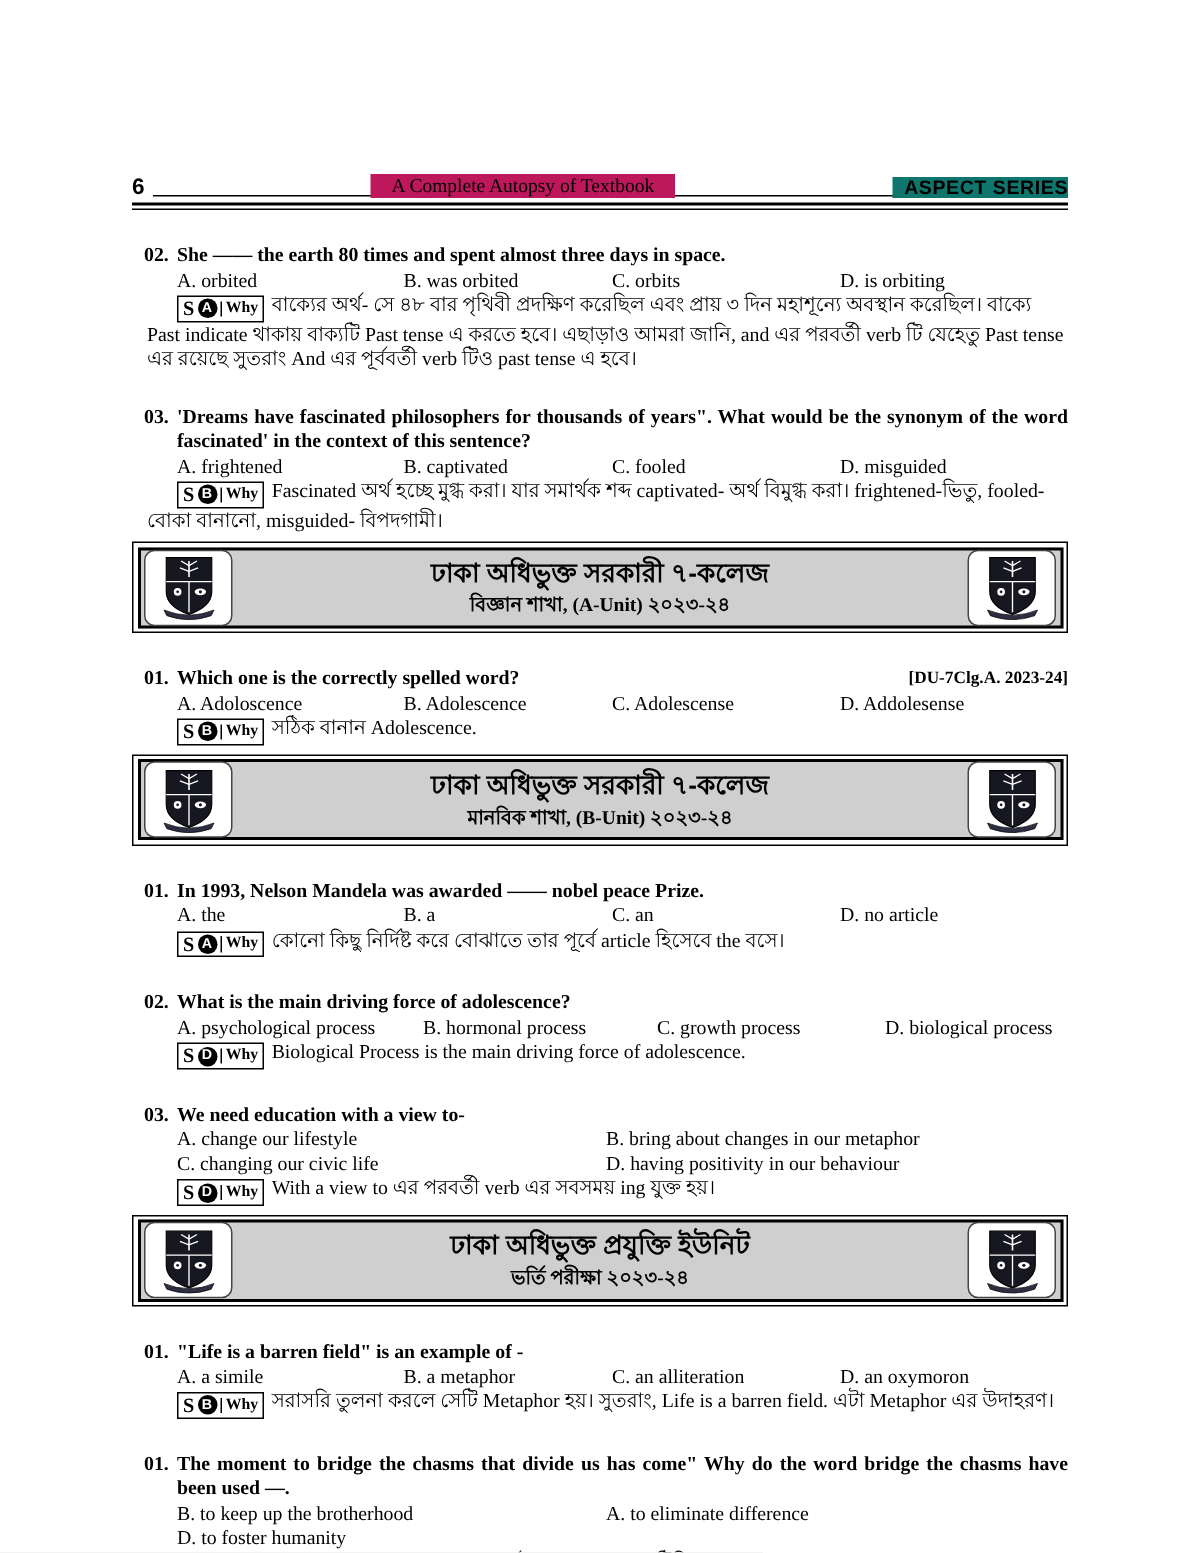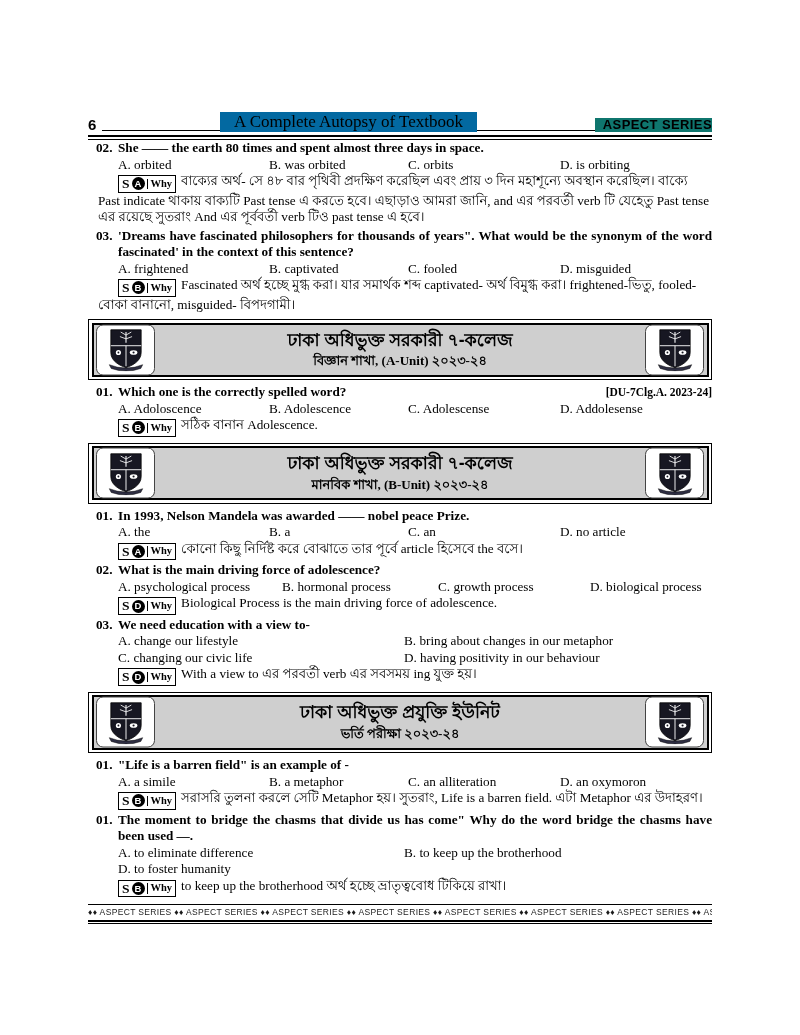--- a/index.html
+++ b/index.html
@@ -7,26 +7,26 @@
     width:800px; height:1035px; margin:0 auto; background:#ffffff;
     box-sizing:border-box; padding:112px 88px 0 88px; position:relative;
     overflow:hidden; color:#000;
     font-family:"Liberation Serif", serif; font-size:13.2px; line-height:16.5px;
   }
   
   .header { position:relative; display:flex; align-items:flex-end; height:20px; }
   .header::after { content:""; position:absolute; left:0; right:0; bottom:1px; border-bottom:1.5px solid #000; }
   .pnum { font-family:"Liberation Sans",sans-serif; font-weight:bold; font-size:15px; line-height:1; position:relative; z-index:2; background:#fff; padding-right:6px; }
   .hspacer { flex:1; }
-  .htitle { position:relative; z-index:2; background:#0369a1; padding:0 14px; font-size:17px; line-height:1.2; }
+  .htitle { position:relative; z-index:2; background:#be185d; padding:0 14px; font-size:13px; line-height:1.2; }
   .hbrand { position:relative; z-index:2; background:#0f766e; padding-left:8px; font-family:"Liberation Sans",sans-serif; font-weight:800; font-size:13px; letter-spacing:.4px; line-height:1.1; }
   .hrule { margin-top:3px; height:2px; border-top:2.5px solid #000; border-bottom:1.5px solid #000; }
   
   .qblock { margin-bottom:2px; }
-  .qline { display:flex; font-weight:bold; margin-top:0; }
+  .qline { display:flex; font-weight:bold; margin-top:22px; }
   .qno { flex:none; width:22px; margin-left:8px; }
   .qtext { flex:1; text-align:justify; }
   .qtag { flex:none; margin-left:8px; font-size:11.5px; white-space:nowrap; align-self:flex-start; }
   .opts { margin-left:30px; display:grid; column-gap:4px; }
   .c4  { grid-template-columns:147px 135px 148px 1fr; }
   .c4b { grid-template-columns:160px 152px 148px 1fr; }
   .c2  { grid-template-columns:282px 1fr; }
   .exp { margin:0 0 0 10px; text-indent:20px; }
   
   .badge { display:inline-flex; align-items:center; border:1.5px solid #000; padding:1px 3px 1px 3px; margin-right:5px; background:#fff; vertical-align:-3px; text-indent:0; }
@@ -269,22 +269,22 @@
         </span><span>সরাসরি তুলনা করলে সেটি Metaphor হয়। সুতরাং, Life is a barren field. এটা Metaphor এর উদাহরণ।</span></p>
   </div>
 
 
   <div class="qblock">
     <div class="qline">
       <span class="qno">01.</span>
       <span class="qtext">The moment to bridge the chasms that divide us has come" Why do the word bridge the chasms have been used —.</span>
     </div>
     <div class="opts c2">
+      <span>B. to keep up the brotherhood</span>
       <span>A. to eliminate difference</span>
-      <span>B. to keep up the brotherhood</span>
       <span>D. to foster humanity</span>
     </div>
     <p class="exp"><span class="badge">
           <span class="bs">S</span>
           <span class="bc">B</span>
           <span class="bw">Why</span>
         </span><span>to keep up the brotherhood অর্থ হচ্ছে ভ্রাতৃত্ববোধ টিকিয়ে রাখা।</span></p>
   </div>
 
   <div class="footer">

